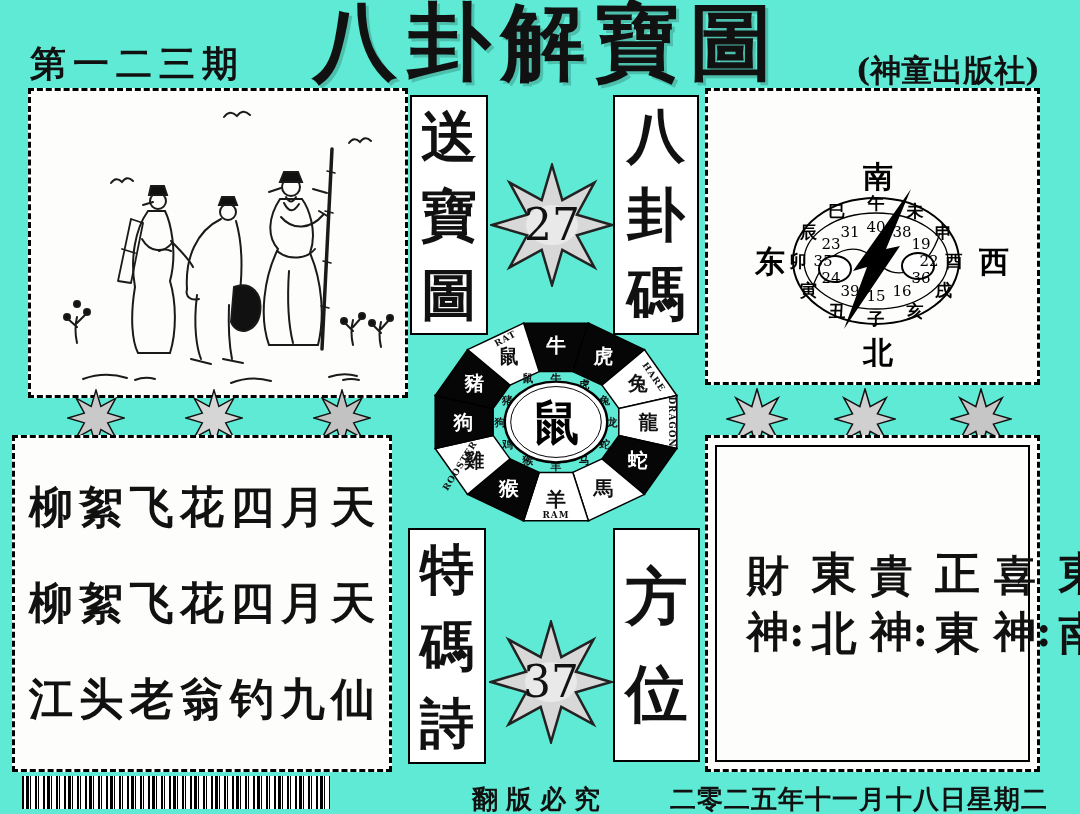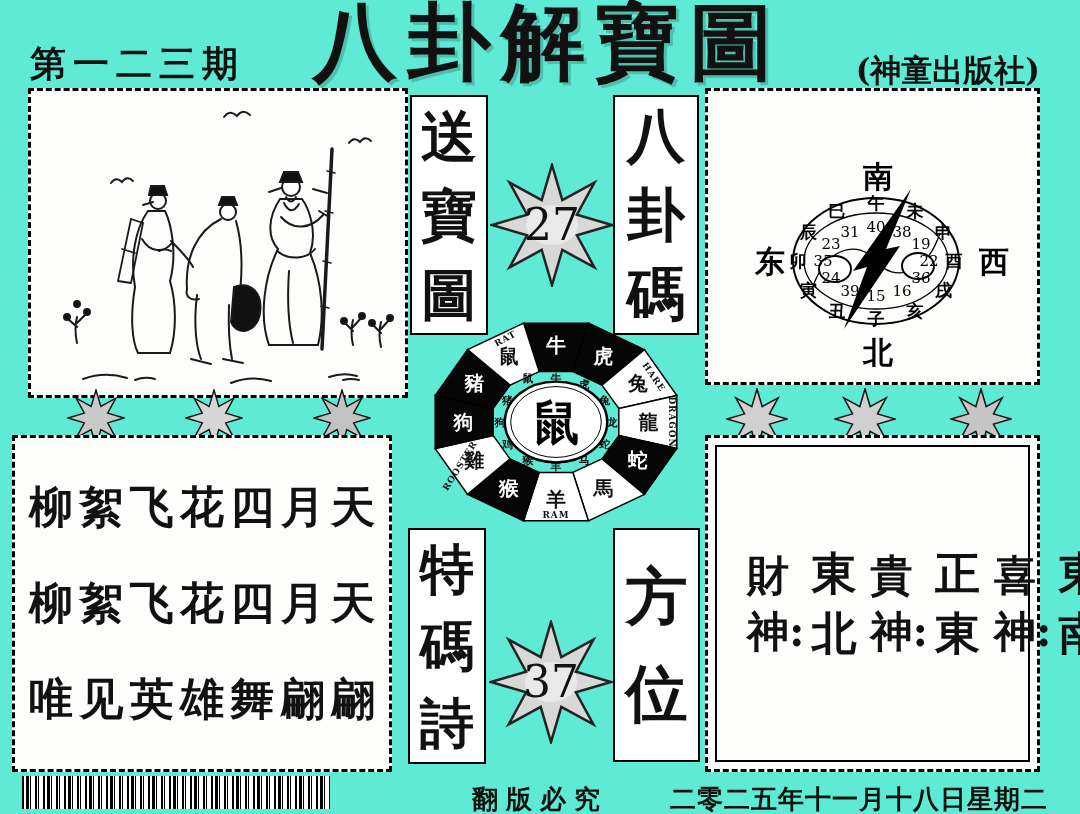--- a/index.html
+++ b/index.html
@@ -131,21 +131,21 @@
   </div>
   <div class="star" style="left:313px; top:389px;">
     <svg width="58" height="58" viewBox="0 0 124 124">
         <polygon points="62,2 72.3,37.1 104.4,19.6 86.9,51.7 122,62 86.9,72.3 104.4,104.4 72.3,86.9 62,122 51.7,86.9 19.6,104.4 37.1,72.3 2,62 37.1,51.7 19.6,19.6 51.7,37.1" fill="#c2c2c2" stroke="#111" stroke-width="3"></polygon>
       </svg>
   </div>
 
   <div class="dashedbox poem-box">
     <div class="poem-line">柳絮飞花四月天</div>
     <div class="poem-line">柳絮飞花四月天</div>
-    <div class="poem-line">唯见英雄舞翩翩</div>
+    <div class="poem-line">江头老翁钓九仙</div>
   </div>
 
   <div class="vbox send-box">
 
   <span>送</span>
       <span>寶</span>
       <span>圖</span>
     </div>
   <div class="vbox bagua-box">
 

